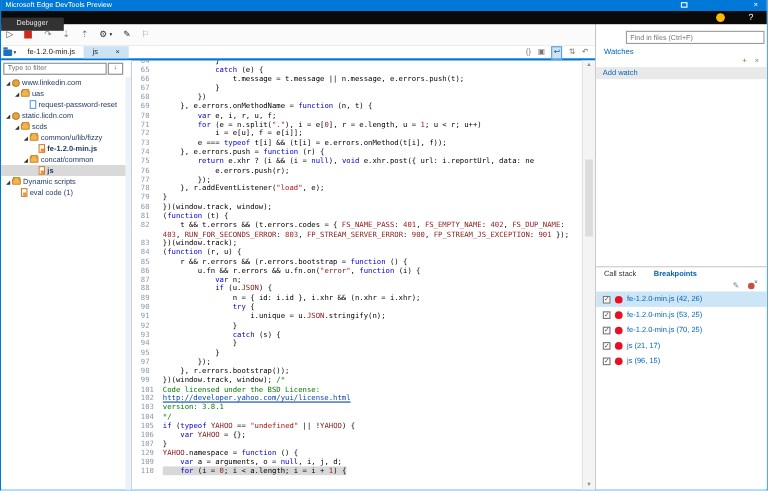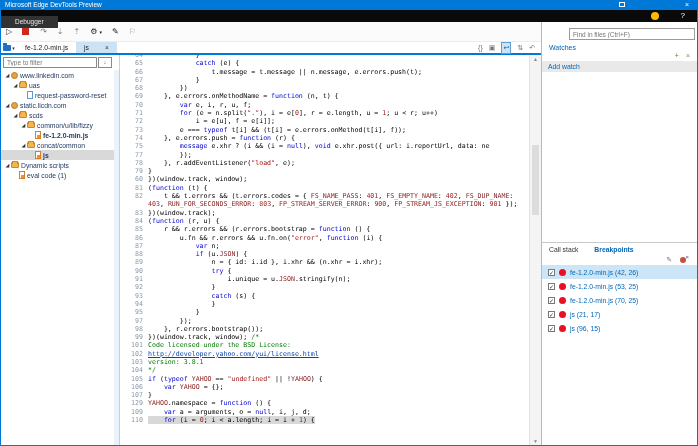--- a/index.html
+++ b/index.html
@@ -72,21 +72,21 @@
   .ico-jsfile { width:6px; height:8px; background:#fff; border:1px solid #d77f28; position:relative; }
   .ico-jsfile:before { content:""; position:absolute; left:1px; top:3px; width:3px; height:3px; background:#e8903a; }
   .tree-label.bold { font-weight:bold; }
 
   
   .editor { flex:1; display:flex; min-width:0; background:#fff; }
   .code-scroll { flex:1; overflow:hidden; margin-top:-4px; }
   .code-line { display:flex; line-height:8.3px; font-family:"DejaVu Sans Mono",monospace; font-size:6.6px; }
   .bp-margin { width:8px; flex:0 0 auto; position:relative; }
   .bp-dot-gutter { position:absolute; left:1px; top:1px; width:6px; height:6px; border-radius:50%; background:#e81123; }
-  .lnum { width:20px; flex:0 0 auto; text-align:right; padding-right:5px; color:#8a98a8; }
+  .lnum { width:20px; flex:0 0 auto; padding-right:5px; color:#8a98a8; }
   .ltext { flex:1; white-space:pre-wrap; word-break:break-word; color:#000; padding-right:2px; min-width:0; }
   .kw { color:#0000d4; } .str { color:#a31515; } .num { color:#9b2121; }
   .prop { color:#8b2020; } .cmt { color:#027a02; }
   .lnk { color:#0645ad; text-decoration:underline; }
   .sel-text { background:#d8d8d8; }
   .vscroll { width:12px; flex:0 0 auto; background:#f4f4f4; border-left:1px solid #e3e3e3;
              position:relative; font-size:5px; color:#888; text-align:center; }
   .vs-up { position:absolute; top:1px; left:0; right:0; }
   .vs-down { position:absolute; bottom:1px; left:0; right:0; }
   .vs-thumb { position:absolute; top:90px; left:2px; width:7px; height:70px; background:#dcdcdc; }
@@ -288,21 +288,26 @@
                 <span class="ltext">        e === <span class="kw">typeof</span> t[i] &amp;&amp; (t[i] = e.errors.onMethod(t[i], f));</span>
               </div>
               <div class="code-line">
                 <span class="bp-margin"></span>
                 <span class="lnum">74</span>
                 <span class="ltext">    }, e.errors.push = <span class="kw">function</span> (r) {</span>
               </div>
               <div class="code-line">
                 <span class="bp-margin"></span>
                 <span class="lnum">75</span>
-                <span class="ltext">        <span class="kw">message</span> e.xhr ? (i &amp;&amp; (i = <span class="kw">null</span>), <span class="kw">void</span> e.xhr.post({ url: i.reportUrl, data: ne</span>
+                <span class="ltext">        <span class="kw">return</span> e.xhr ? (i &amp;&amp; (i = <span class="kw">null</span>), <span class="kw">void</span> e.xhr.post({ url: i.reportUrl, data: ne</span>
+              </div>
+              <div class="code-line">
+                <span class="bp-margin"></span>
+                <span class="lnum">76</span>
+                <span class="ltext">            e.errors.push(r);</span>
               </div>
               <div class="code-line">
                 <span class="bp-margin"></span>
                 <span class="lnum">77</span>
                 <span class="ltext">        });</span>
               </div>
               <div class="code-line">
                 <span class="bp-margin"></span>
                 <span class="lnum">78</span>
                 <span class="ltext">    }, r.addEventListener(<span class="str">"load"</span>, e);</span>

